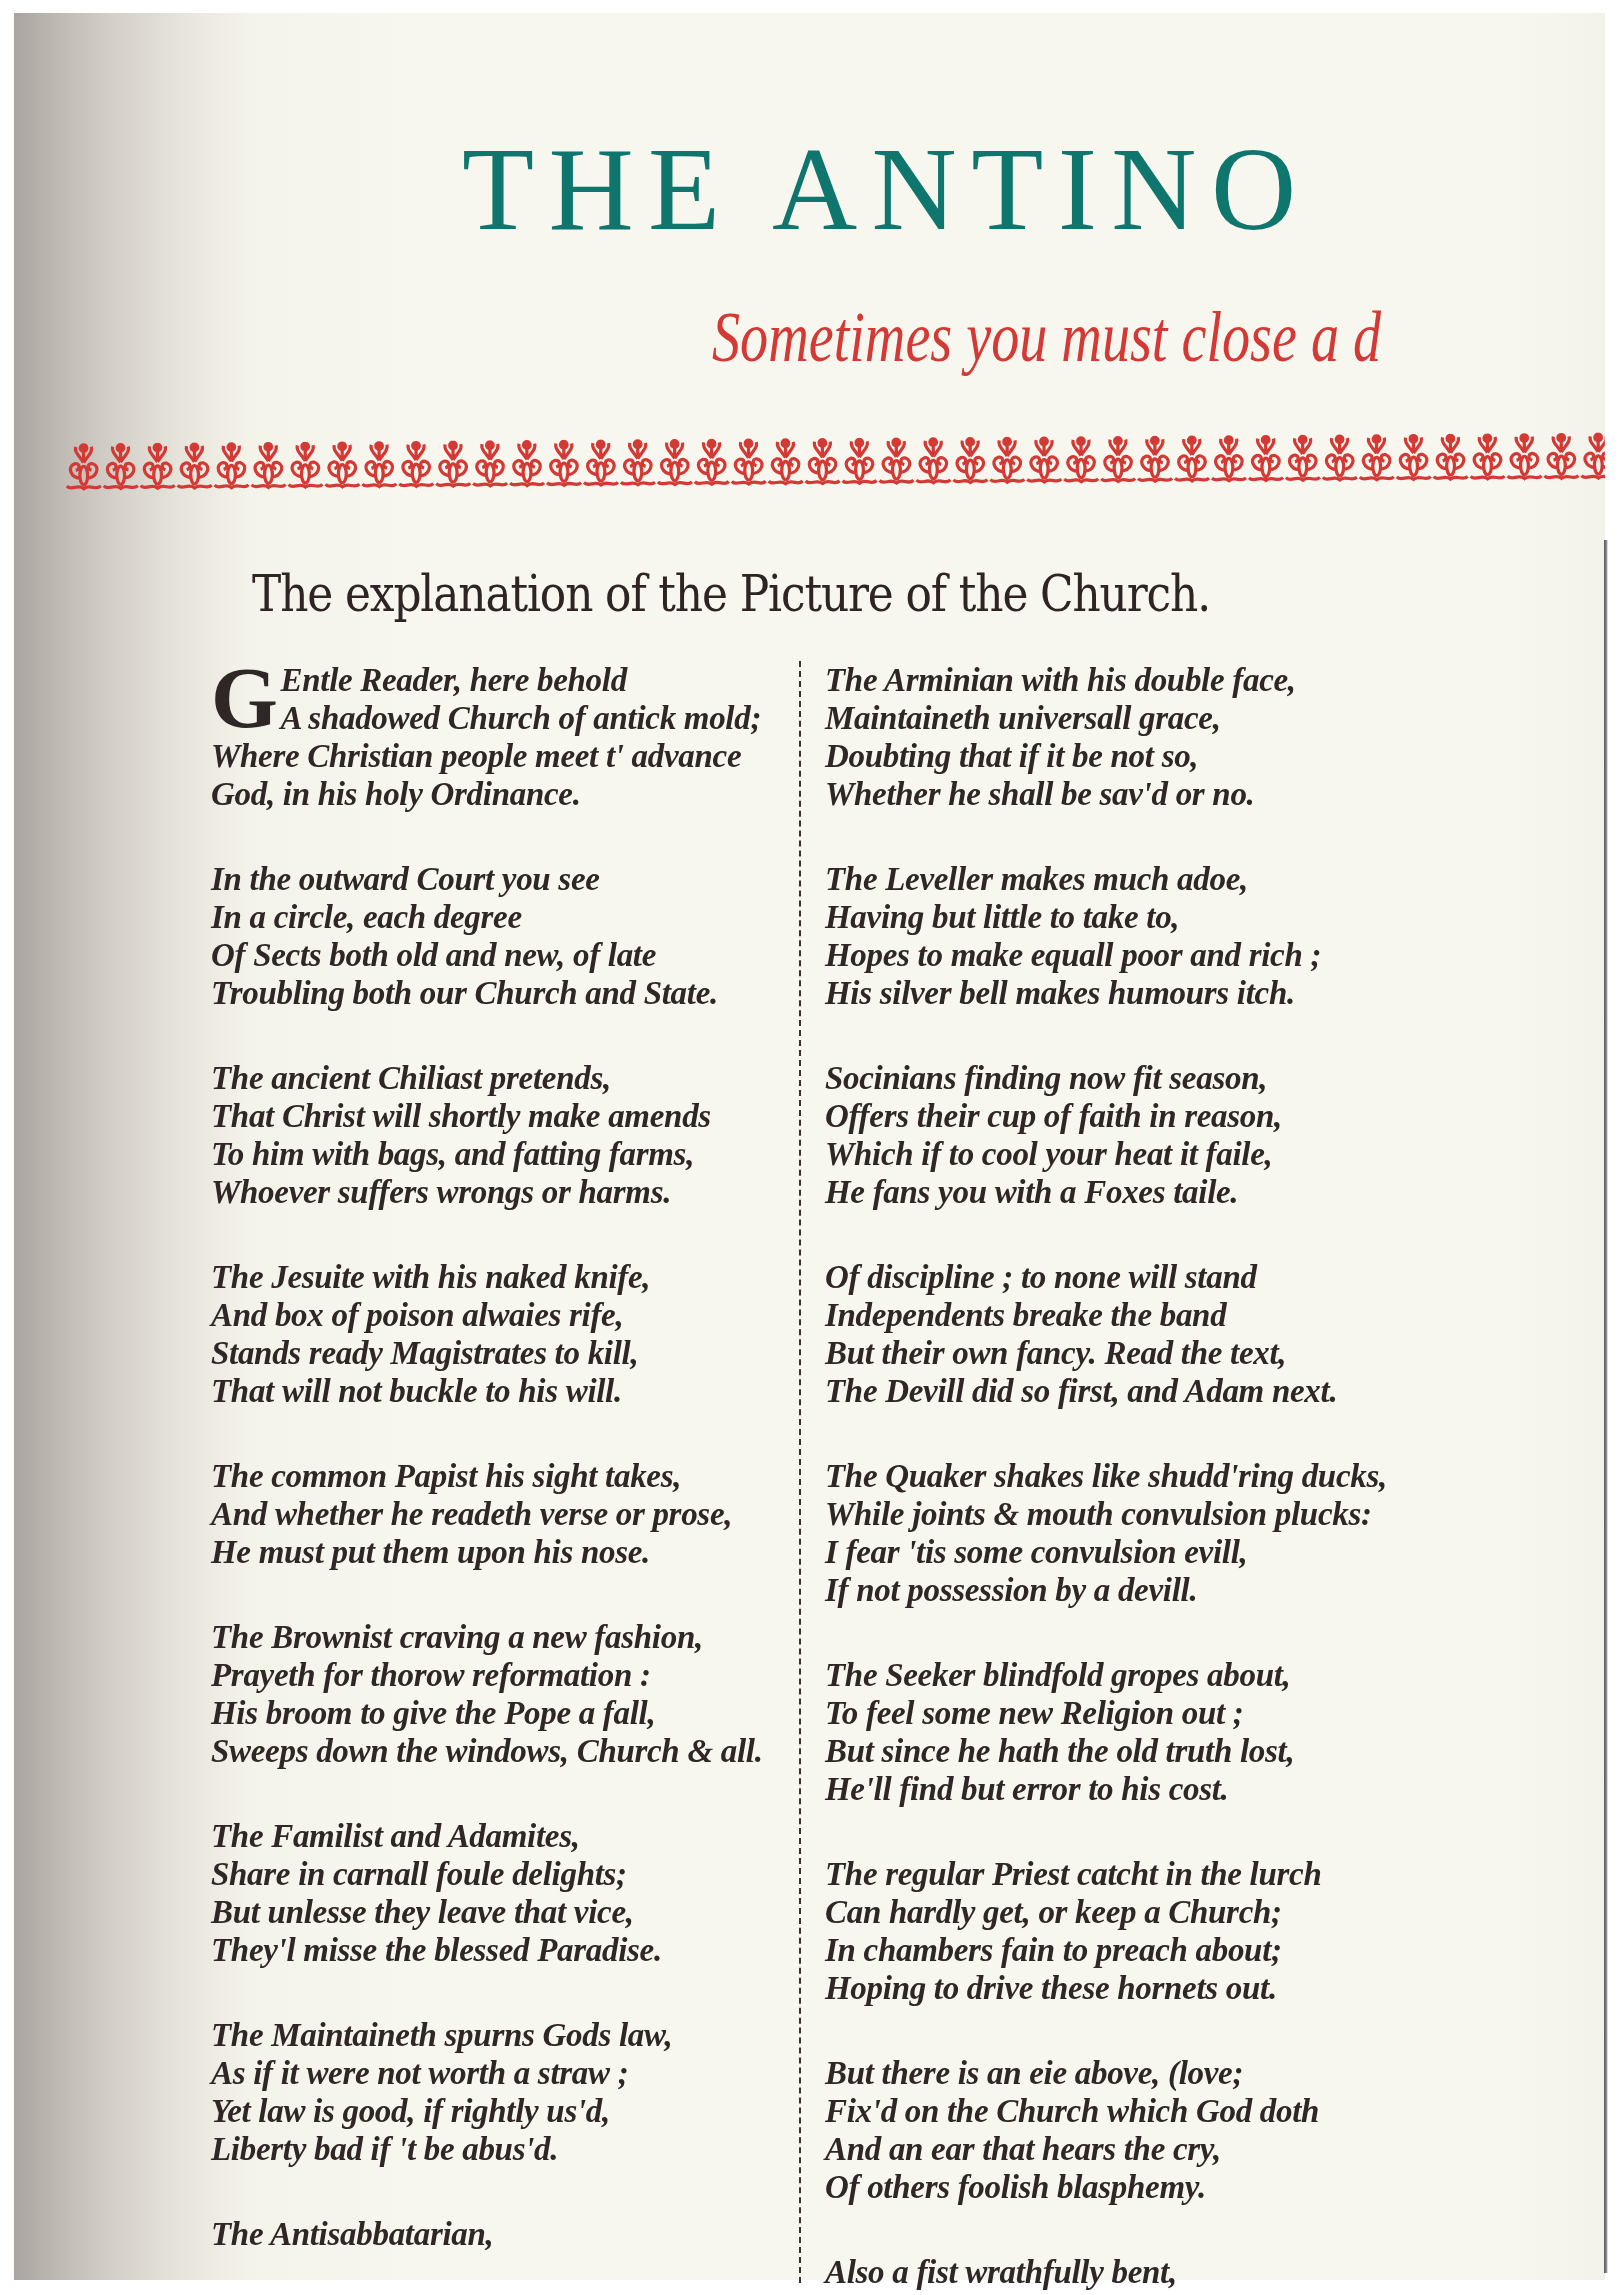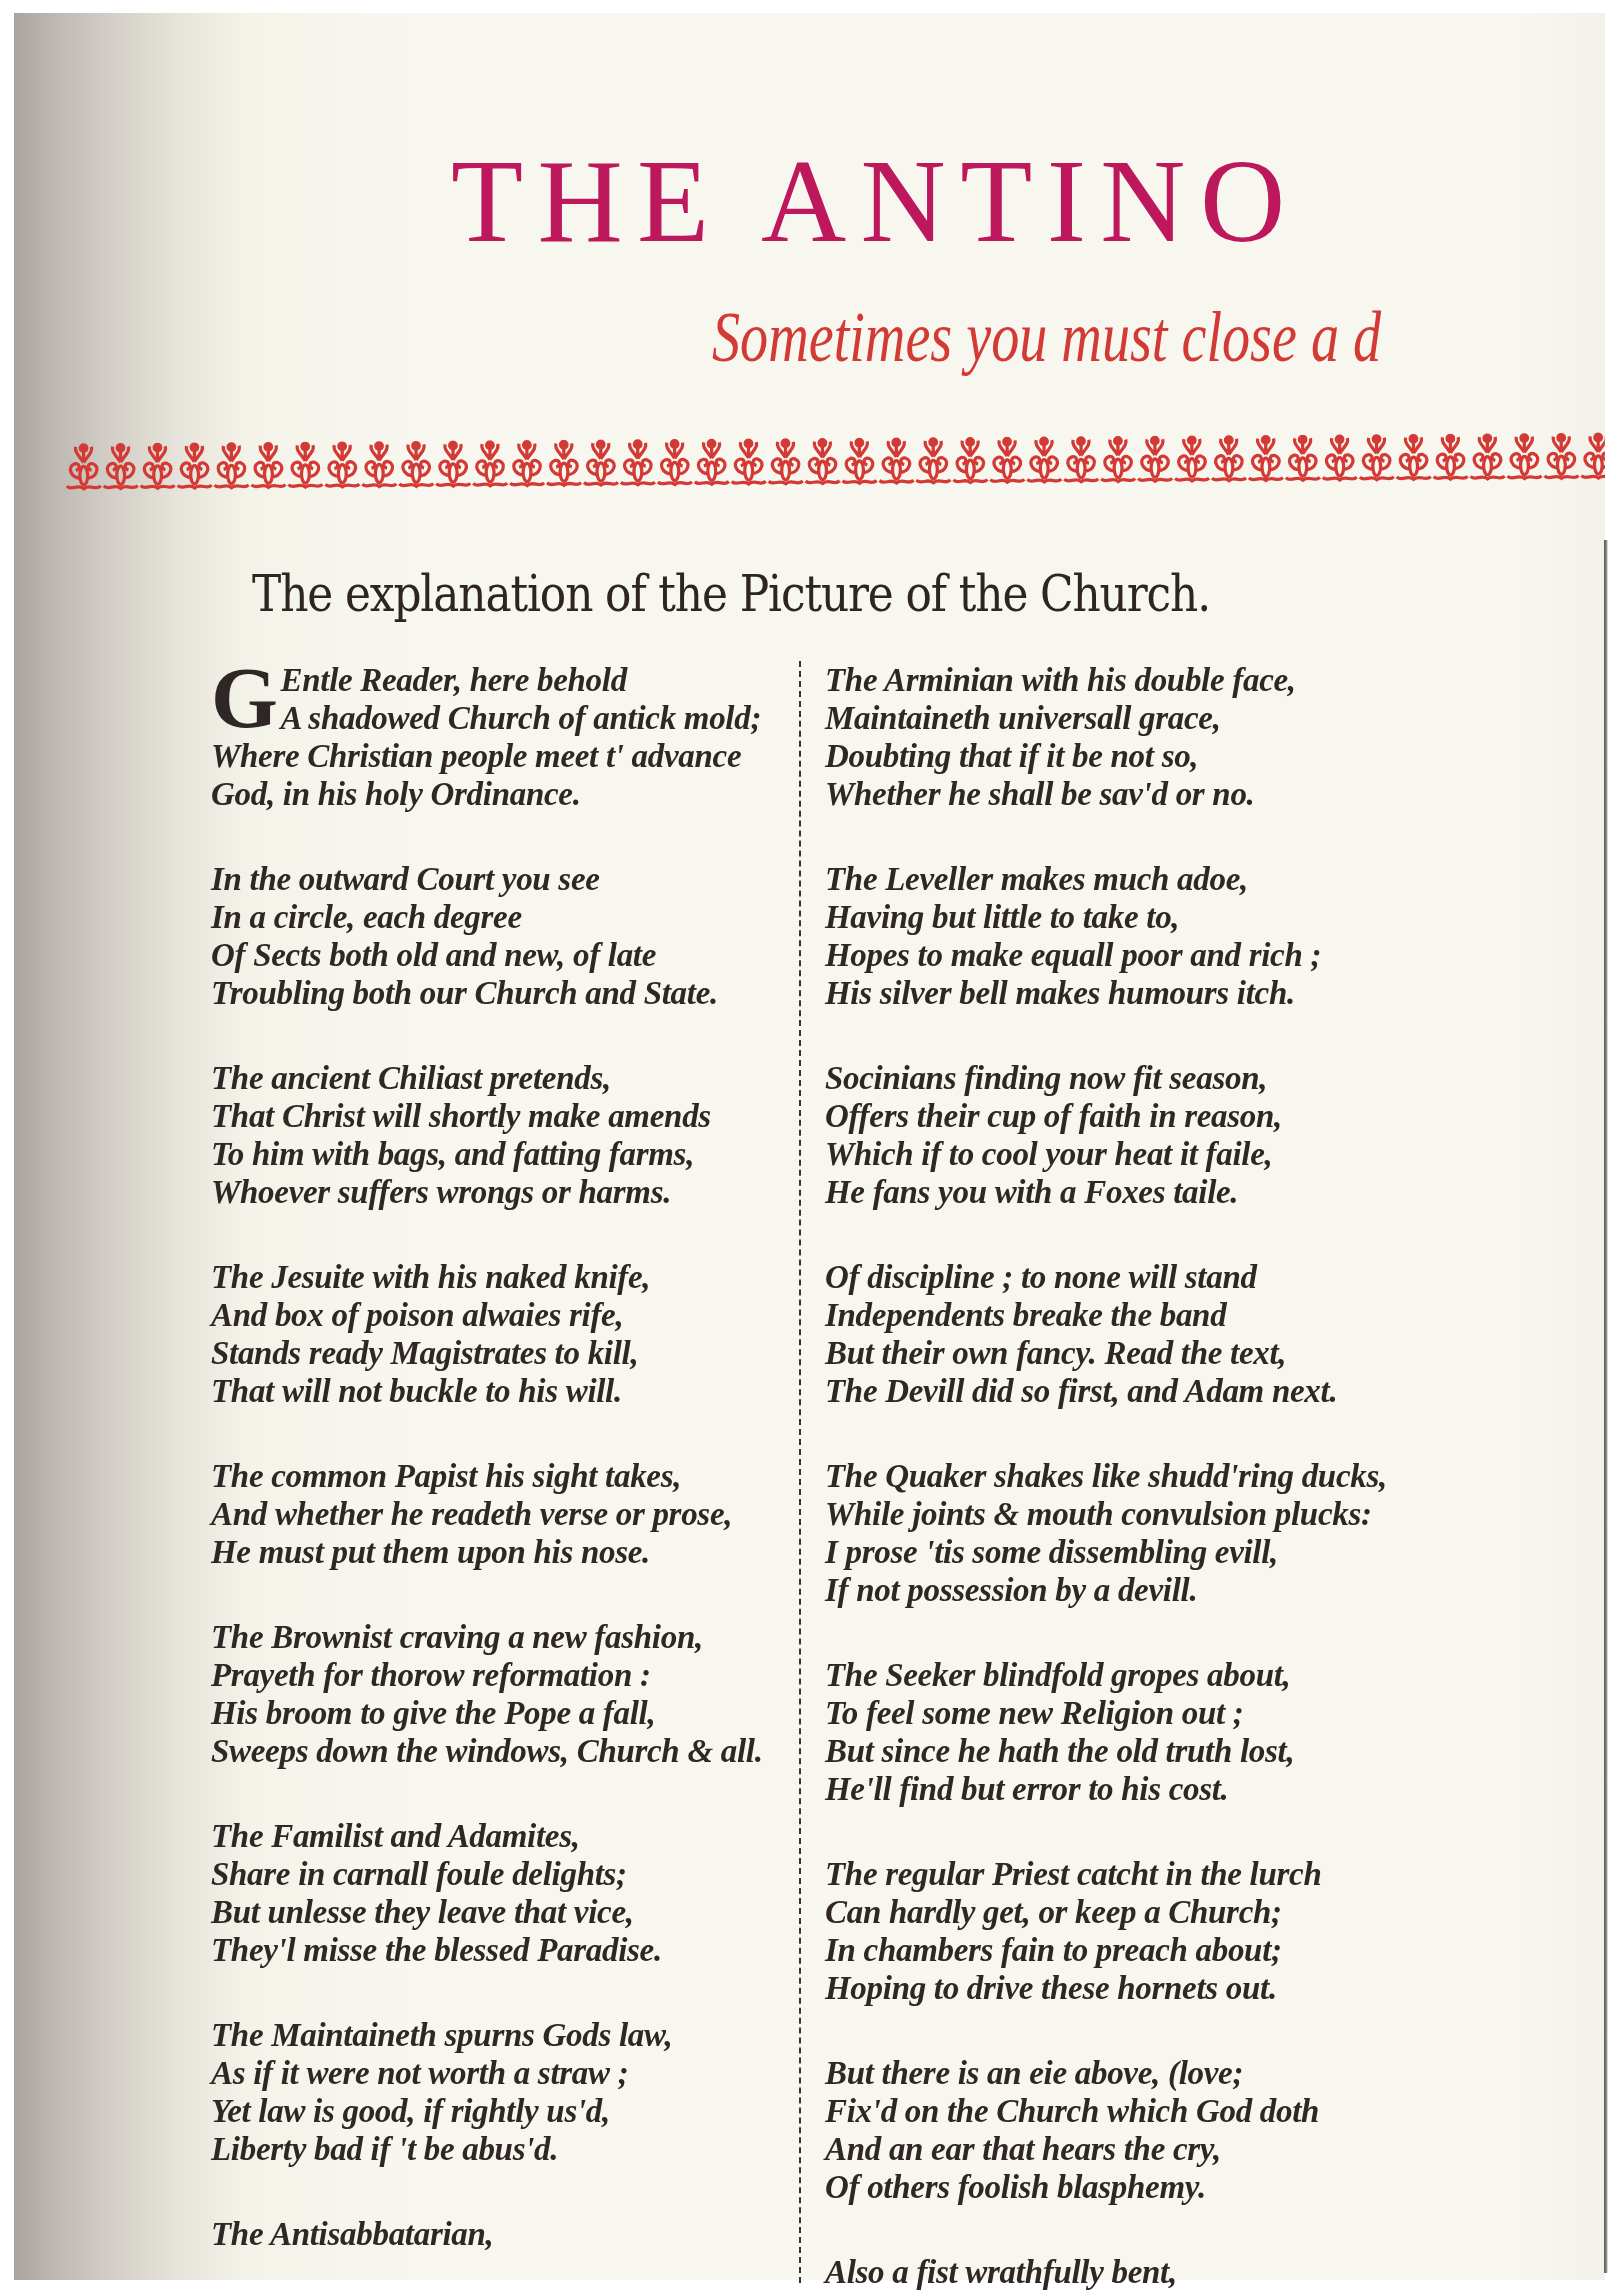--- a/index.html
+++ b/index.html
@@ -9,23 +9,23 @@
     background: linear-gradient(to right, #a9a49f 0px, #bdb7b1 39px, #d3cfc8 98px, #e6e3da 163px, #f4f3ea 235px, #f8f7ef 392px, #f8f7ef 1504px, #f3f2ea 1591px);
   }
   .spine-edge {
     position:absolute; left:1606px; top:13px; width:17px; height:2267px; background:#ffffff;
   }
   .right-rule {
     position:absolute; left:1604px; top:540px; width:3.9px; height:1733px;
     background:linear-gradient(to right,#555,#888 60%,#fff);
   }
   .title {
-    position:absolute; left:451px; top:131px; white-space:nowrap;
-    font-family:"Liberation Serif", serif; color:#be185d;
-    font-size:118px; letter-spacing:14.4px; line-height:1;margin-top:12px;
+    position:absolute; left:462px; top:131px; white-space:nowrap;
+    font-family:"Liberation Serif", serif; color:#0f766e;
+    font-size:118px; letter-spacing:14.4px; line-height:1;
   }
   .subtitle {
     position:absolute; left:712px; top:301px; white-space:nowrap;
     font-family:"Liberation Serif", serif; font-style:italic; color:#d33a35;
     font-size:72px; line-height:1; transform:scaleX(0.78); transform-origin:left top;
   }
   .ornament {
     position:absolute; left:65px; top:443px; width:1540px; height:51px; overflow:hidden;
     transform:rotate(-0.4deg); transform-origin:left center;
   }
@@ -439,21 +439,21 @@
     </div>
     <div class="stanza">
       <span class="line">Of discipline ; to none will stand</span>
       <span class="line">Independents breake the band</span>
       <span class="line">But their own fancy. Read the text,</span>
       <span class="line">The Devill did so first, and Adam next.</span>
     </div>
     <div class="stanza">
       <span class="line">The Quaker shakes like shudd'ring ducks,</span>
       <span class="line">While joints &amp; mouth convulsion plucks:</span>
-      <span class="line">I prose 'tis some dissembling evill,</span>
+      <span class="line">I fear 'tis some convulsion evill,</span>
       <span class="line">If not possession by a devill.</span>
     </div>
     <div class="stanza">
       <span class="line">The Seeker blindfold gropes about,</span>
       <span class="line">To feel some new Religion out ;</span>
       <span class="line">But since he hath the old truth lost,</span>
       <span class="line">He'll find but error to his cost.</span>
     </div>
     <div class="stanza">
       <span class="line">The regular Priest catcht in the lurch</span>

